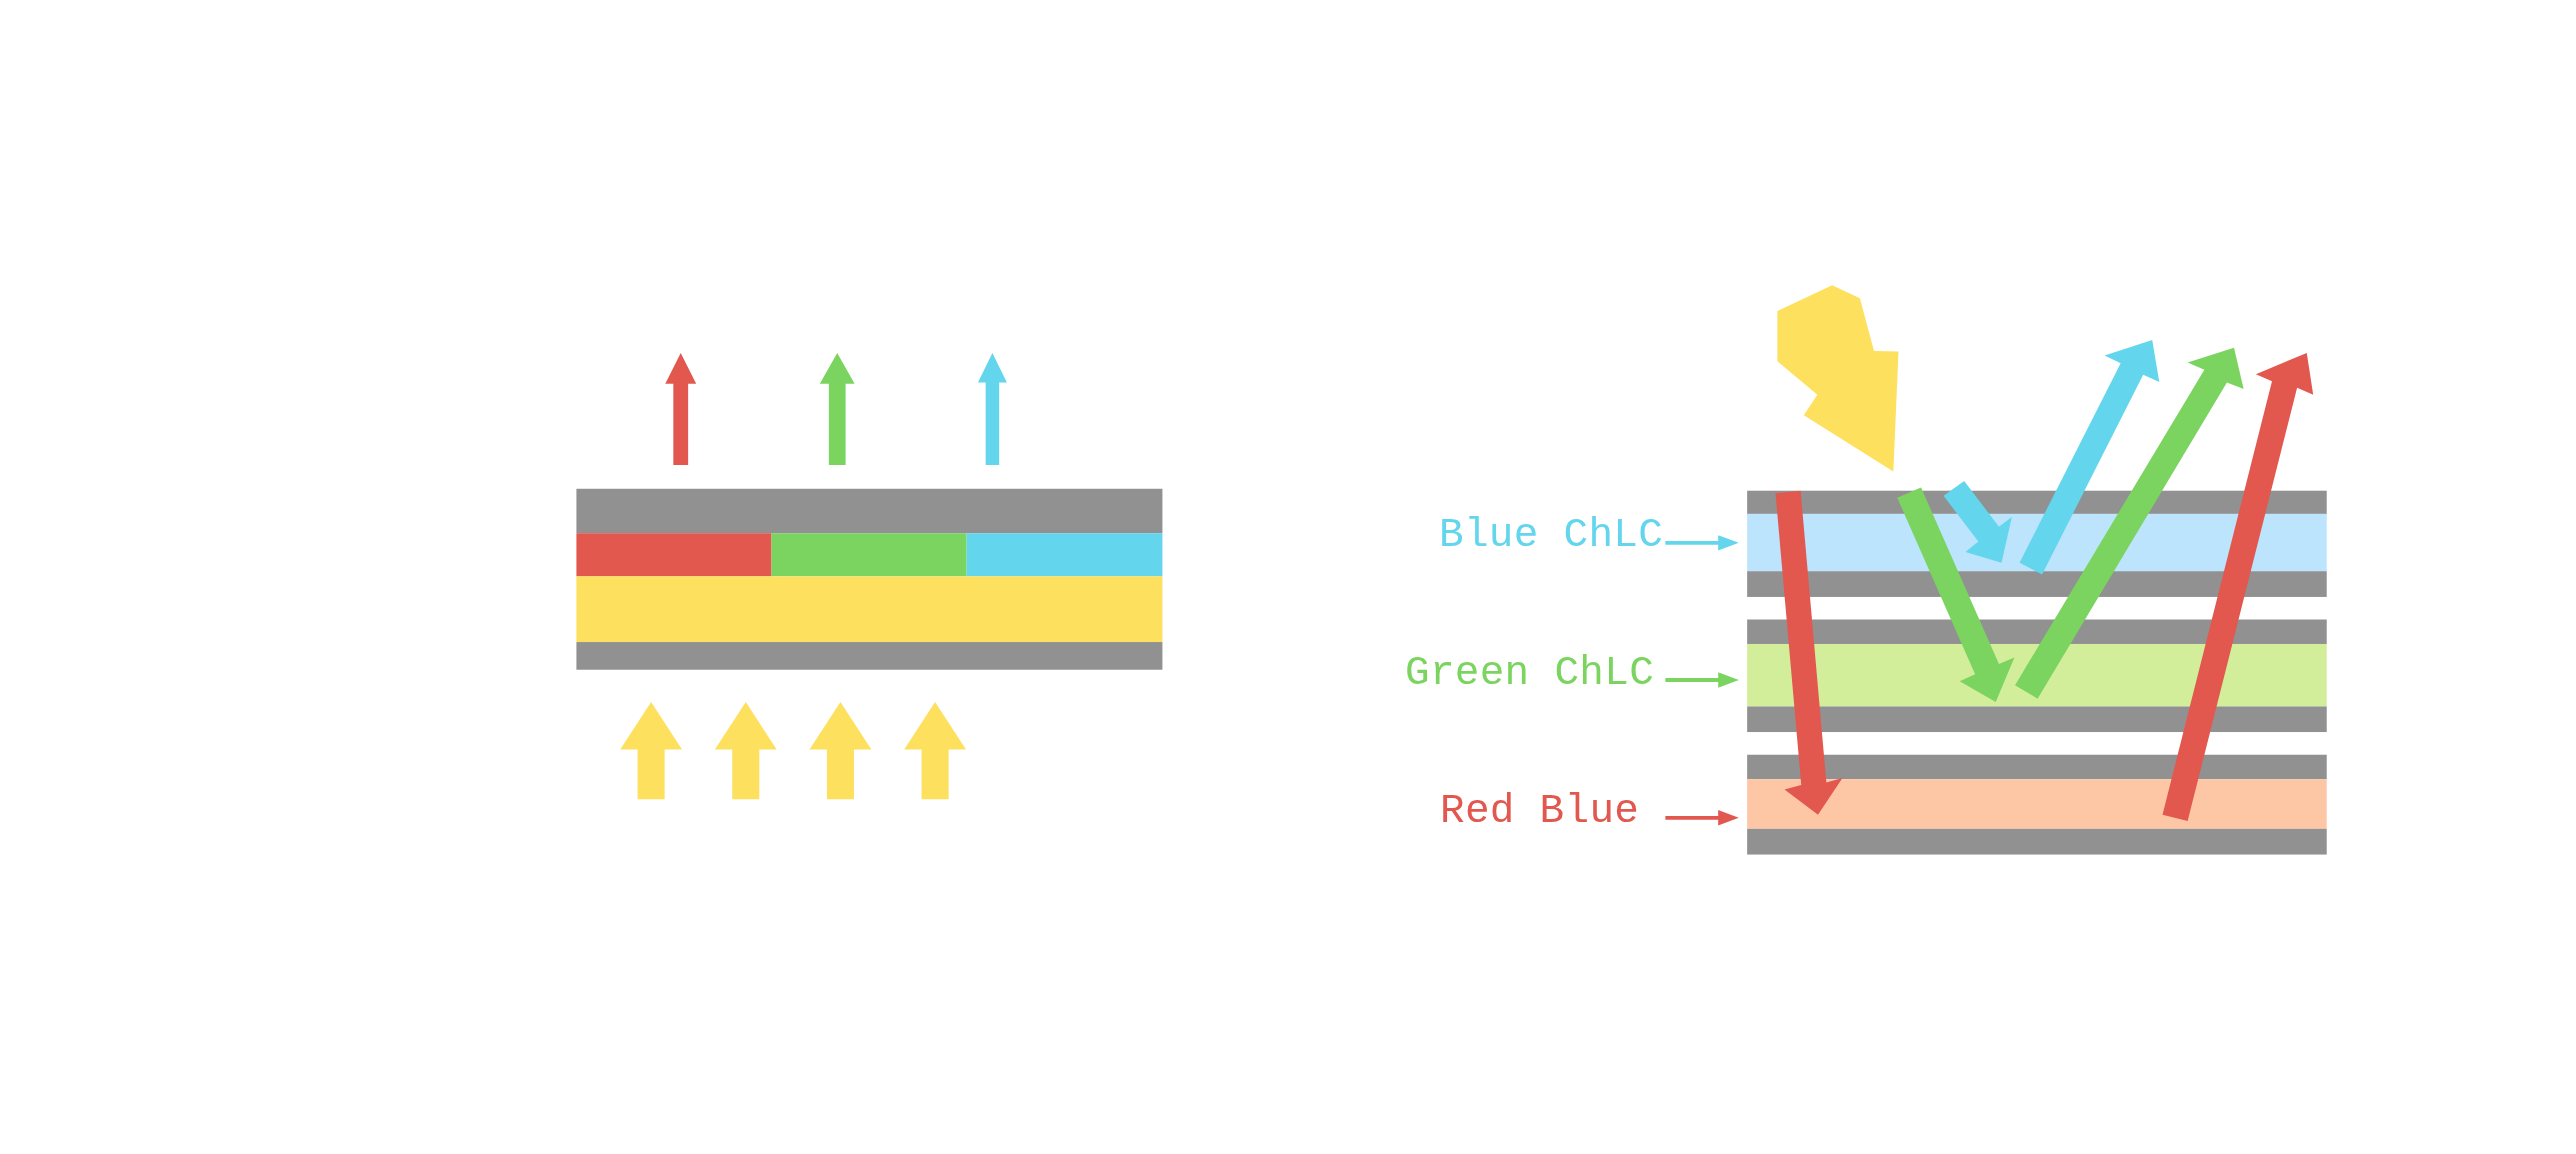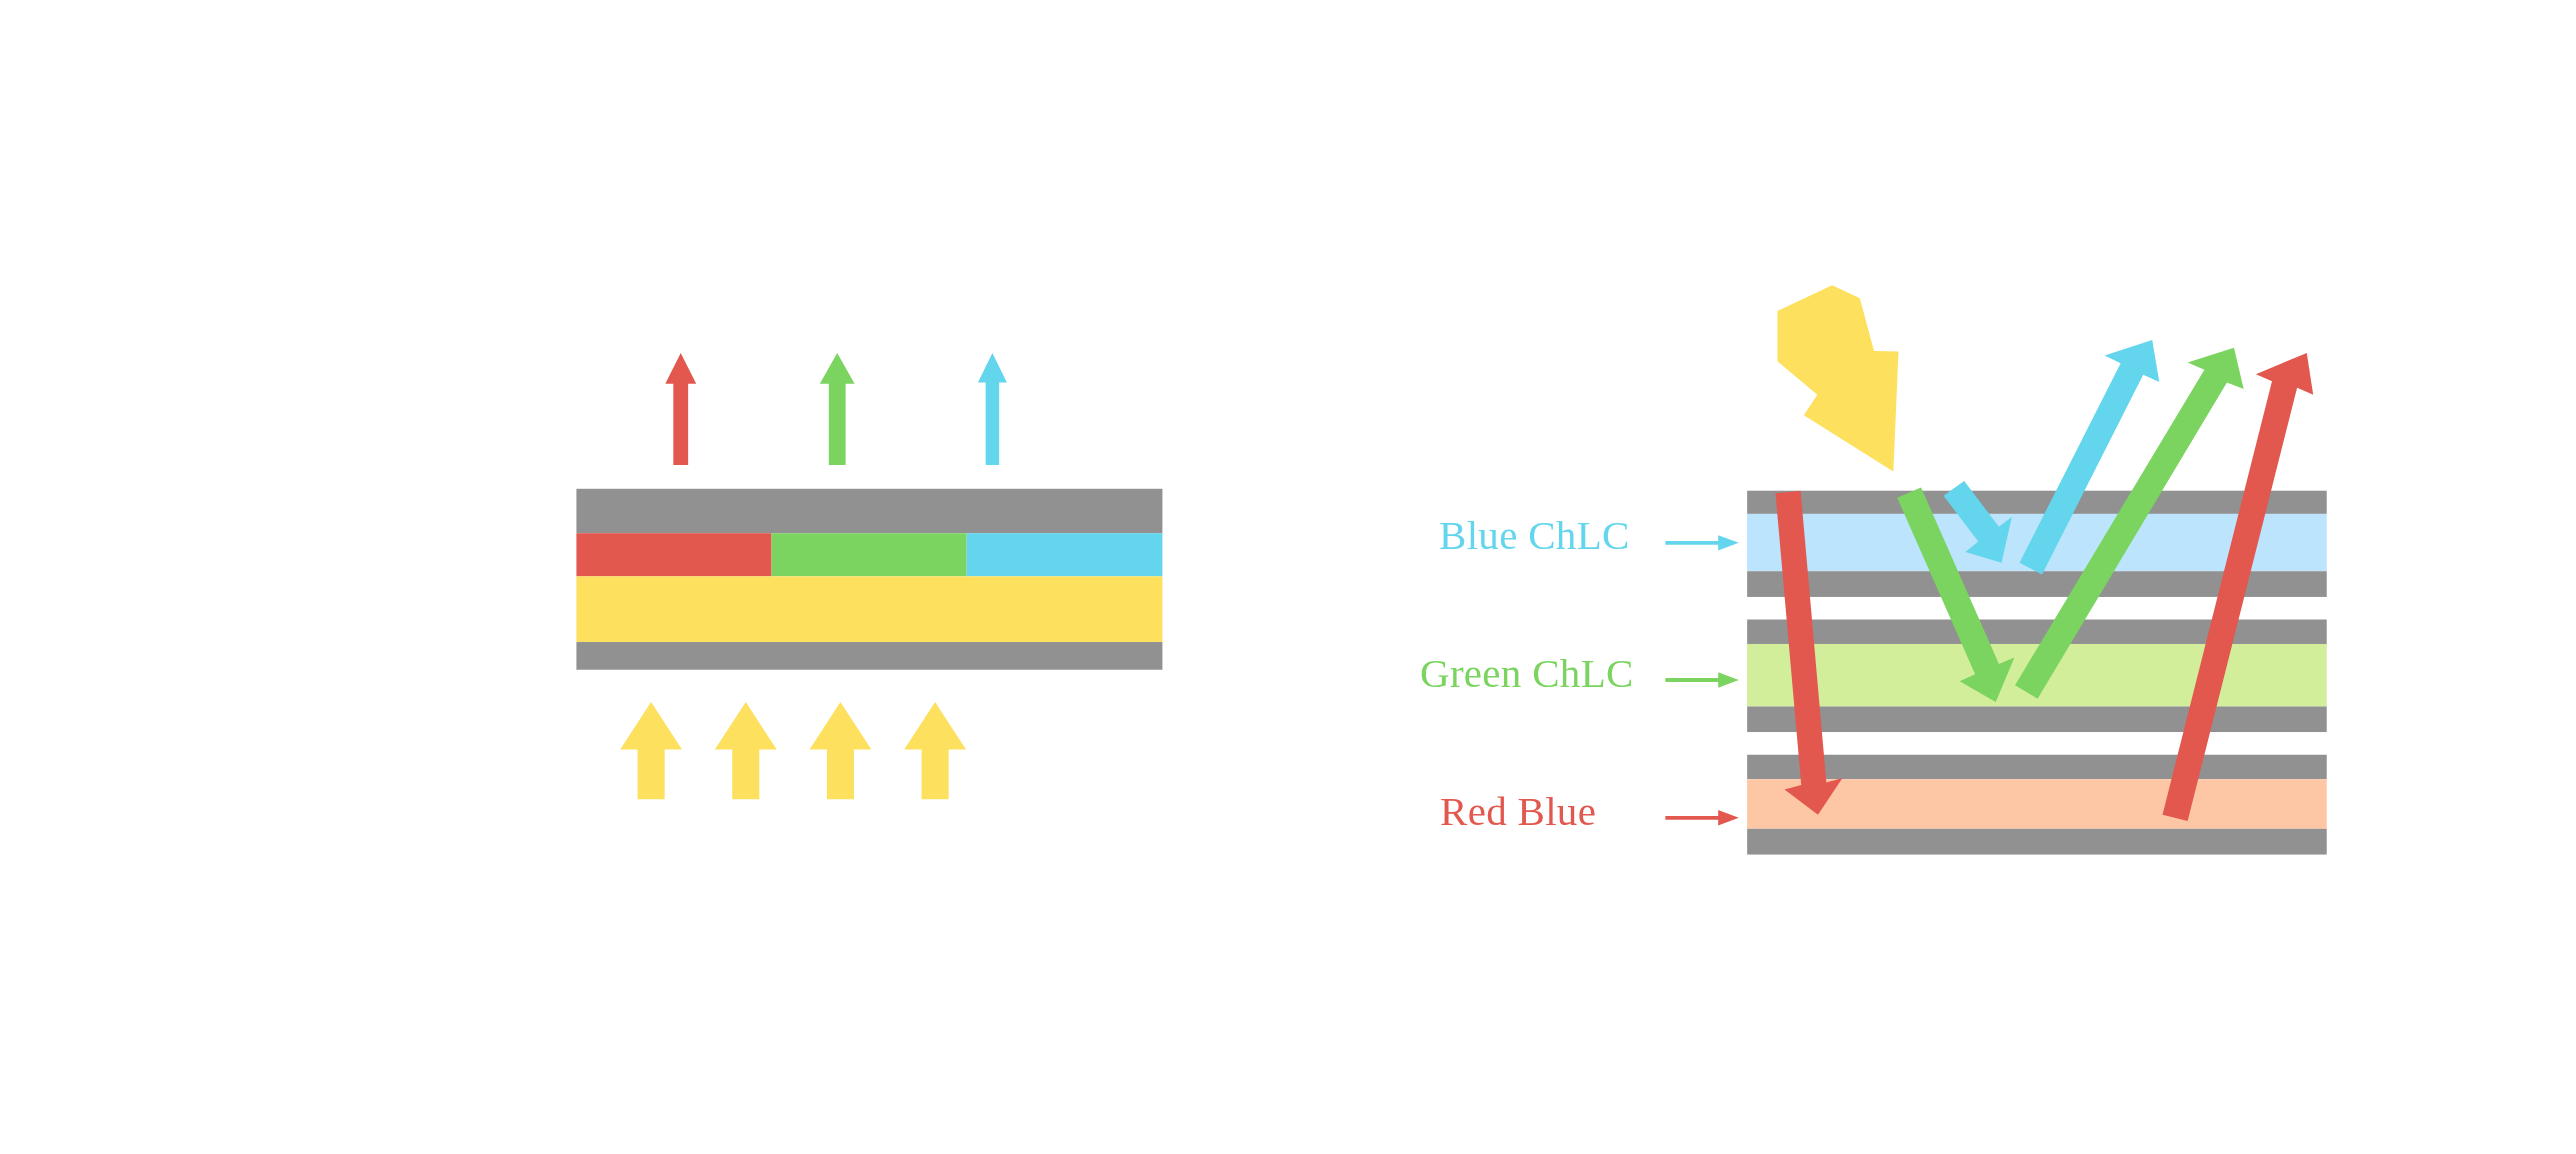--- a/index.html
+++ b/index.html
@@ -18,28 +18,28 @@
   .svg-layer {
     position: absolute;
     left: 0;
     top: 0;
     width: 2576px;
     height: 1154px;
   }
   .chlc-label {
     position: absolute;
     white-space: nowrap;
-    font-family: Liberation Serif, serif;
+    font-family: Liberation Mono, monospace;
     font-size: 41px;
     font-weight: 400;
     letter-spacing: 0.3px;
     line-height: 1;
   }
   #label-blue  { left: 1439px; top: 515px; color: #63d5ec; }
-  #label-green { left: 1405px; top: 653px; color: #7ad45f; margin-left: 15px; }
+  #label-green { left: 1405px; top: 653px; color: #7ad45f; }
   #label-red   { left: 1440px; top: 791px; color: #e2584f; }
 </style>
 </head>
 <body>
 
 <div id="stage">
 
   <svg class="svg-layer" viewBox="0 0 4000 1792" xmlns="http://www.w3.org/2000/svg">
 
     <g>

